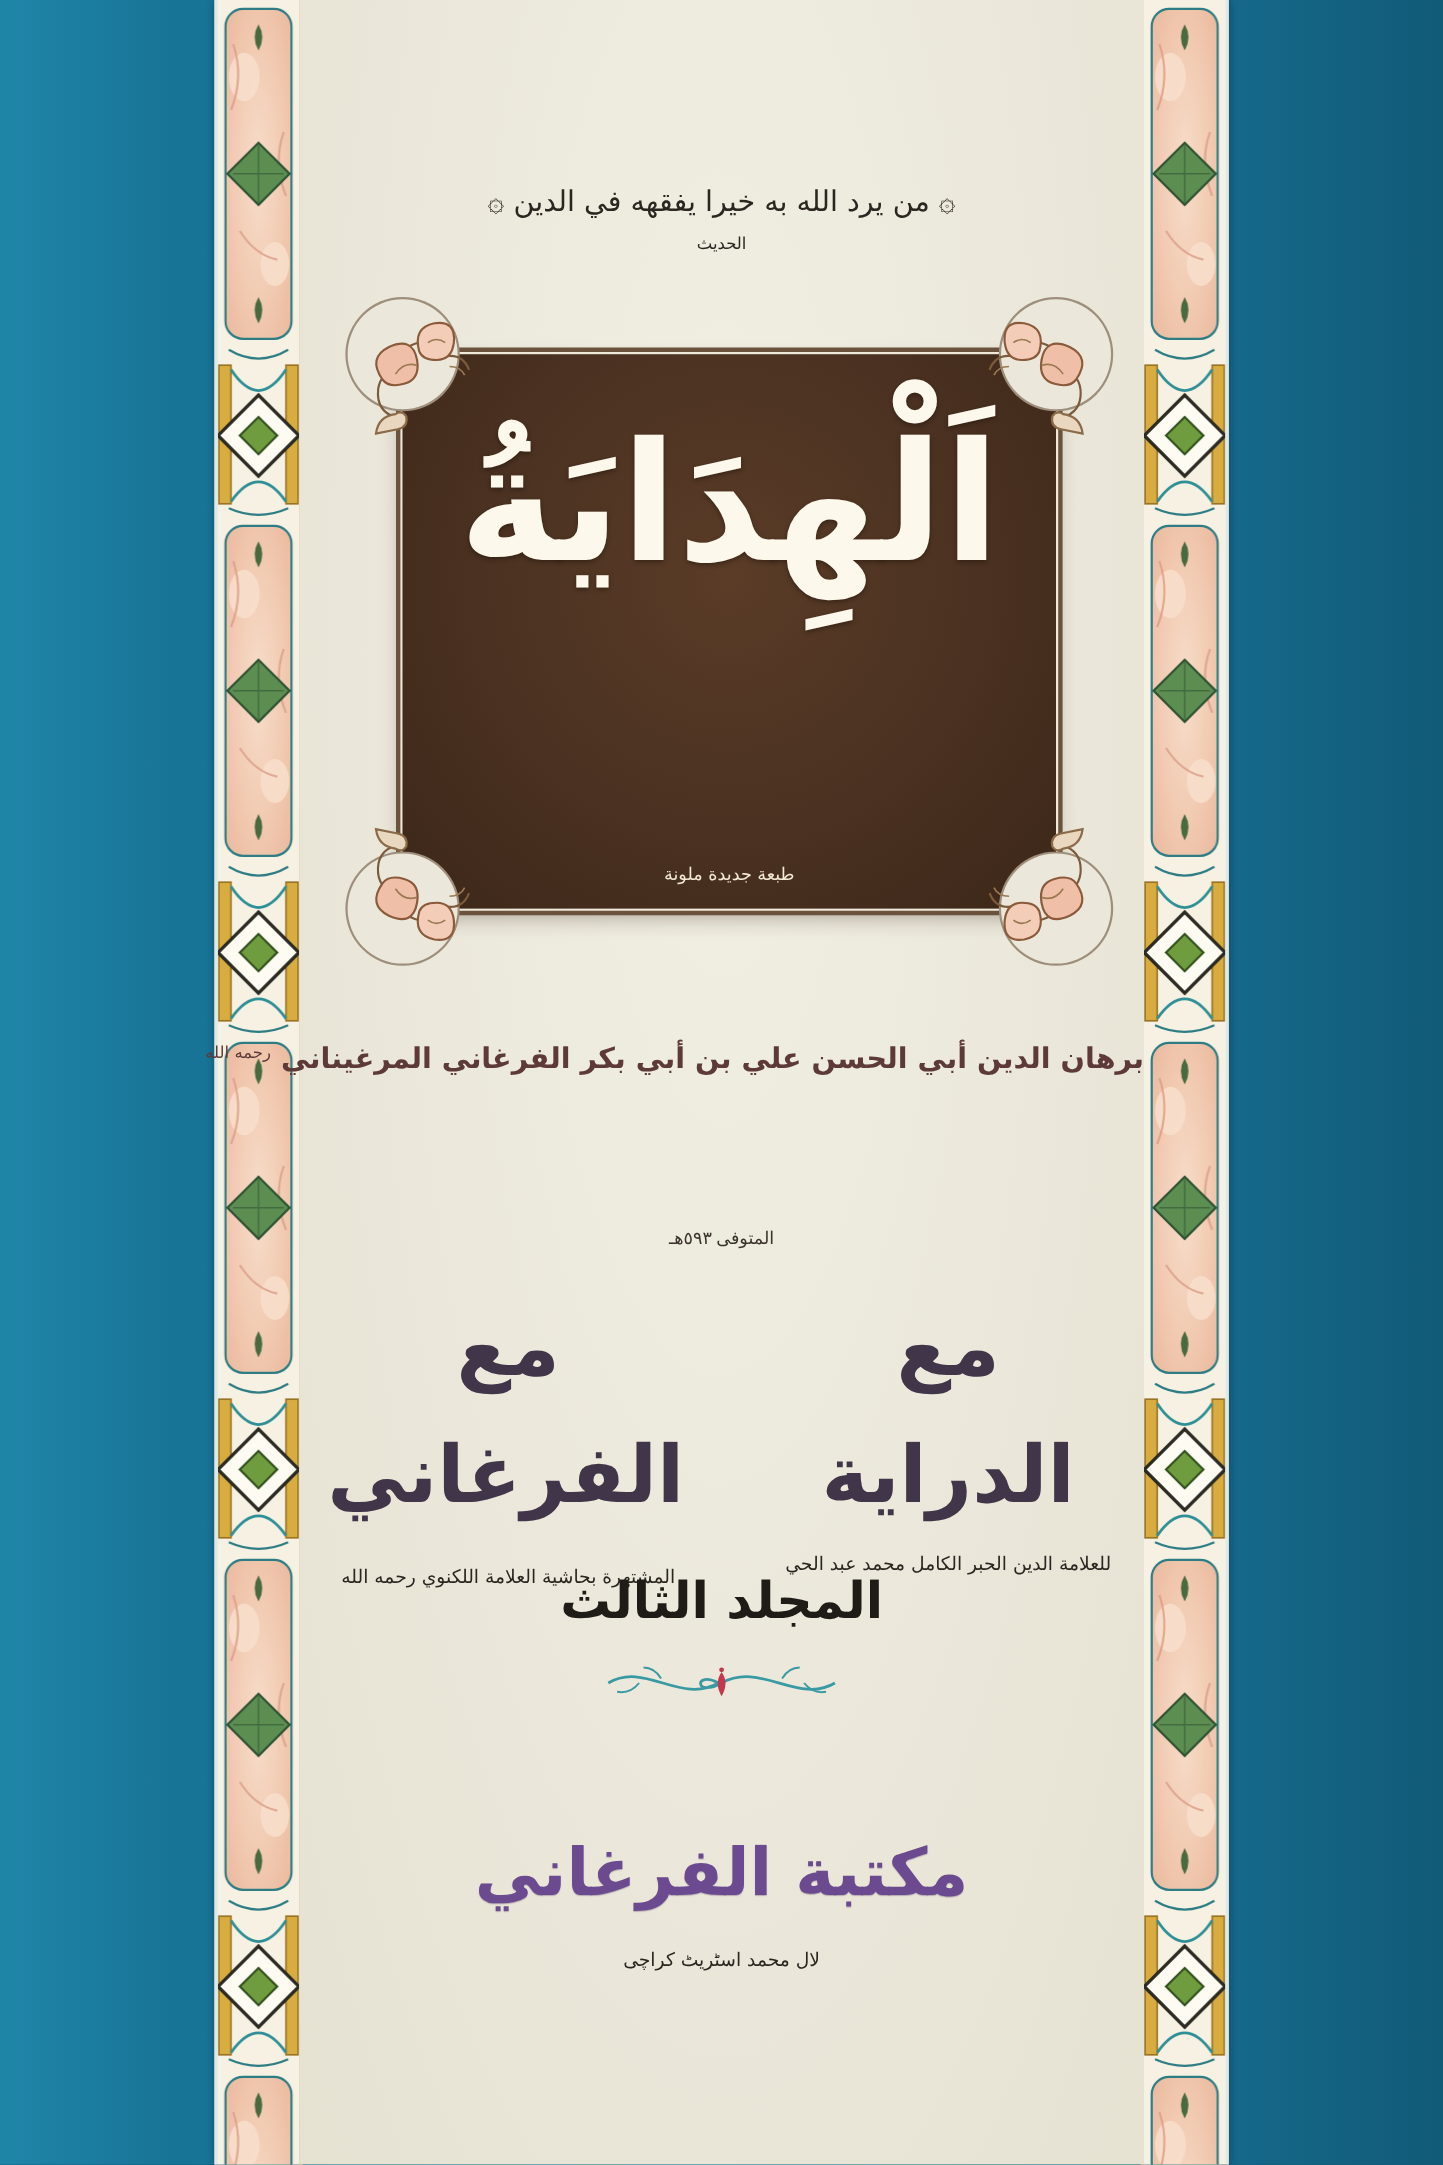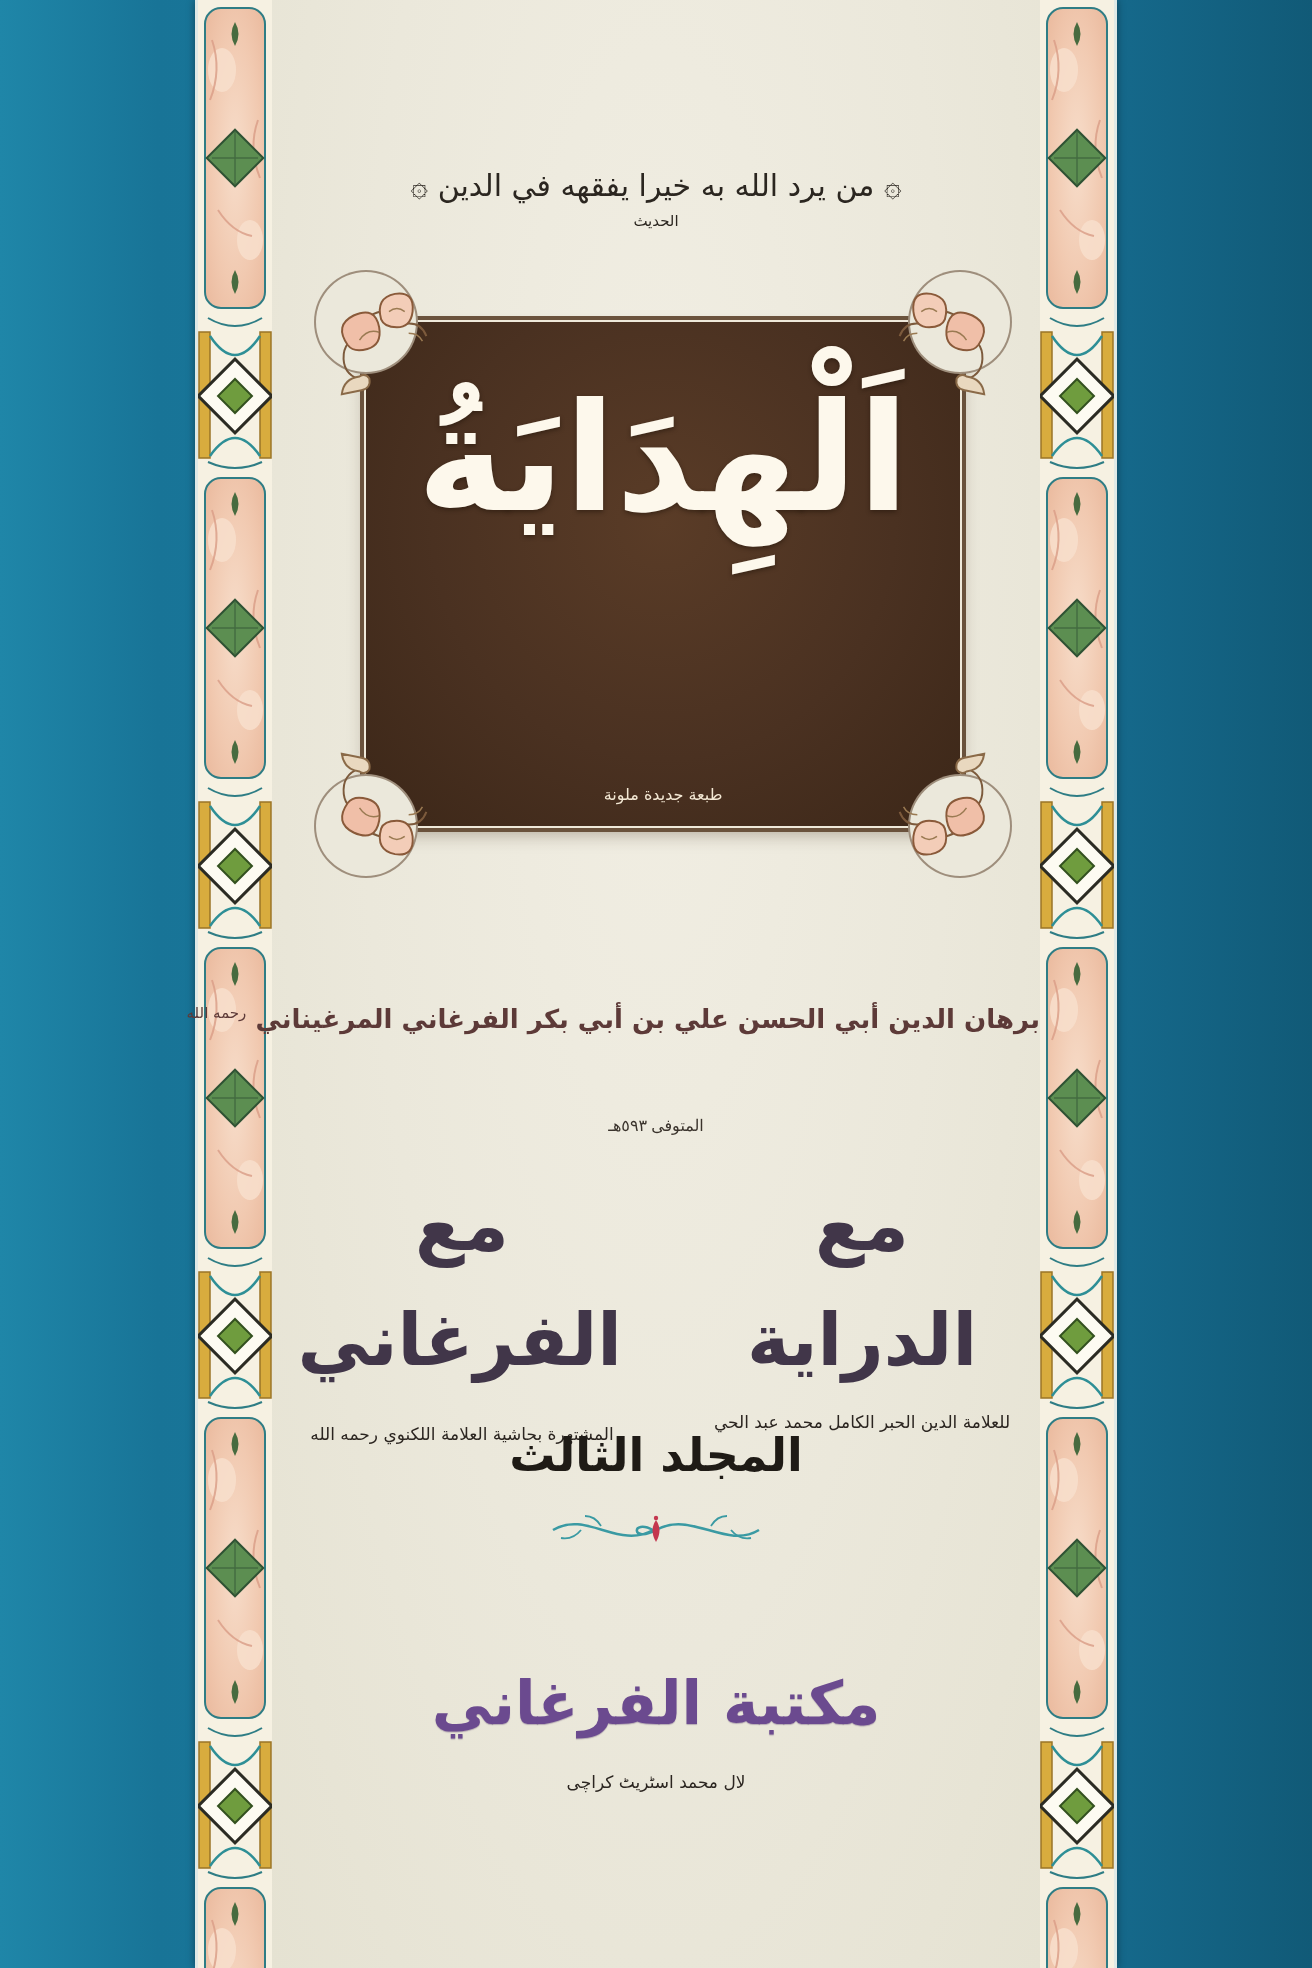--- a/index.html
+++ b/index.html
@@ -10,40 +10,40 @@
   .strip{position:absolute;top:0;height:1968px;width:74px;
          border-left:3px solid #dfe9e6;border-right:3px solid #c6b45a;
          box-shadow:0 0 8px rgba(0,0,0,.4);background:#f6f1e2;}
   .strip.left{left:195px;}
   .strip.right{left:1037px;border-left:3px solid #c6b45a;border-right:3px solid #dfe9e6;}
   .strip svg{display:block;}
   
   .page{position:absolute;left:272px;top:0;width:768px;height:1968px;
         background:radial-gradient(ellipse at 50% 30%, #f1eee3 0%, #ebe8db 55%, #e5e2d2 100%);}
   .c{position:absolute;width:100%;text-align:center;direction:rtl;}
-  .hadith{top:168px;font-size:30px;color:#2b2620;letter-spacing:.5px;}
+  .hadith{top:168px;font-size:26px;color:#2b2620;letter-spacing:.5px;}
   .hadith-src{top:212px;font-size:15px;color:#2b2620;padding-right:30px;}
   
   .panel{position:absolute;left:94px;top:322px;width:594px;height:504px;border-radius:30px;
          background:radial-gradient(ellipse at 50% 40%, #5a3c27 0%, #4a3121 55%, #3c2718 100%);
          box-shadow:0 0 0 2px #efe9da,0 0 0 6px #6a523c,0 8px 18px rgba(60,40,20,.35);}
   .notch{position:absolute;width:104px;height:104px;border-radius:50%;
          background:#ebe8db;border:2px solid rgba(106,82,60,.6);box-sizing:border-box;}
   .notch.tl{left:-52px;top:-52px;} .notch.tr{right:-52px;top:-52px;}
   .notch.bl{left:-52px;bottom:-52px;} .notch.br{right:-52px;bottom:-52px;}
   .floral{position:absolute;width:118px;height:118px;}
   .floral.tl{left:-36px;top:-36px;} .floral.tr{right:-36px;top:-36px;transform:scaleX(-1);}
   .floral.bl{left:-36px;bottom:-36px;transform:scaleY(-1);} .floral.br{right:-36px;bottom:-36px;transform:scale(-1,-1);}
   .big-title{position:absolute;top:28px;width:100%;text-align:center;direction:rtl;
              font-size:150px;line-height:1.45;font-weight:bold;color:#fdf8ec;
              text-shadow:0 2px 4px rgba(30,18,8,.5);}
   .edition{position:absolute;bottom:22px;width:100%;text-align:center;direction:rtl;
            font-size:16px;color:#f4e9d5;}
   .honorific{top:944px;font-size:30px;color:#262018;font-weight:bold;}
-  .author{top:1004px;font-size:26px;color:#5d3a38;font-weight:bold;white-space:nowrap;}
+  .author{top:948px;font-size:26px;color:#5d3a38;font-weight:bold;white-space:nowrap;}
   .author .blessing{font-size:15px;font-weight:normal;vertical-align:top;}
   .death{top:1116px;font-size:16px;color:#3a332c;padding-right:40px;font-family:Liberation Serif, serif;}
   .with-block{position:absolute;top:1168px;width:320px;text-align:center;direction:rtl;}
   .with-block.right{left:430px;} .with-block.left{left:30px;}
   .with-title{font-size:72px;font-weight:bold;color:#413649;line-height:1.6;}
   .with-caption{margin-top:14px;font-size:17px;color:#2b2520;}
   .with-block.left .with-caption{margin-top:26px;}
   .volume{top:1428px;font-size:46px;font-weight:bold;color:#1f1b16;}
   .flourish{position:absolute;left:50%;top:1506px;transform:translateX(-50%);}
   .publisher-name{top:1668px;font-size:60px;font-weight:bold;color:#6b4a8f;

